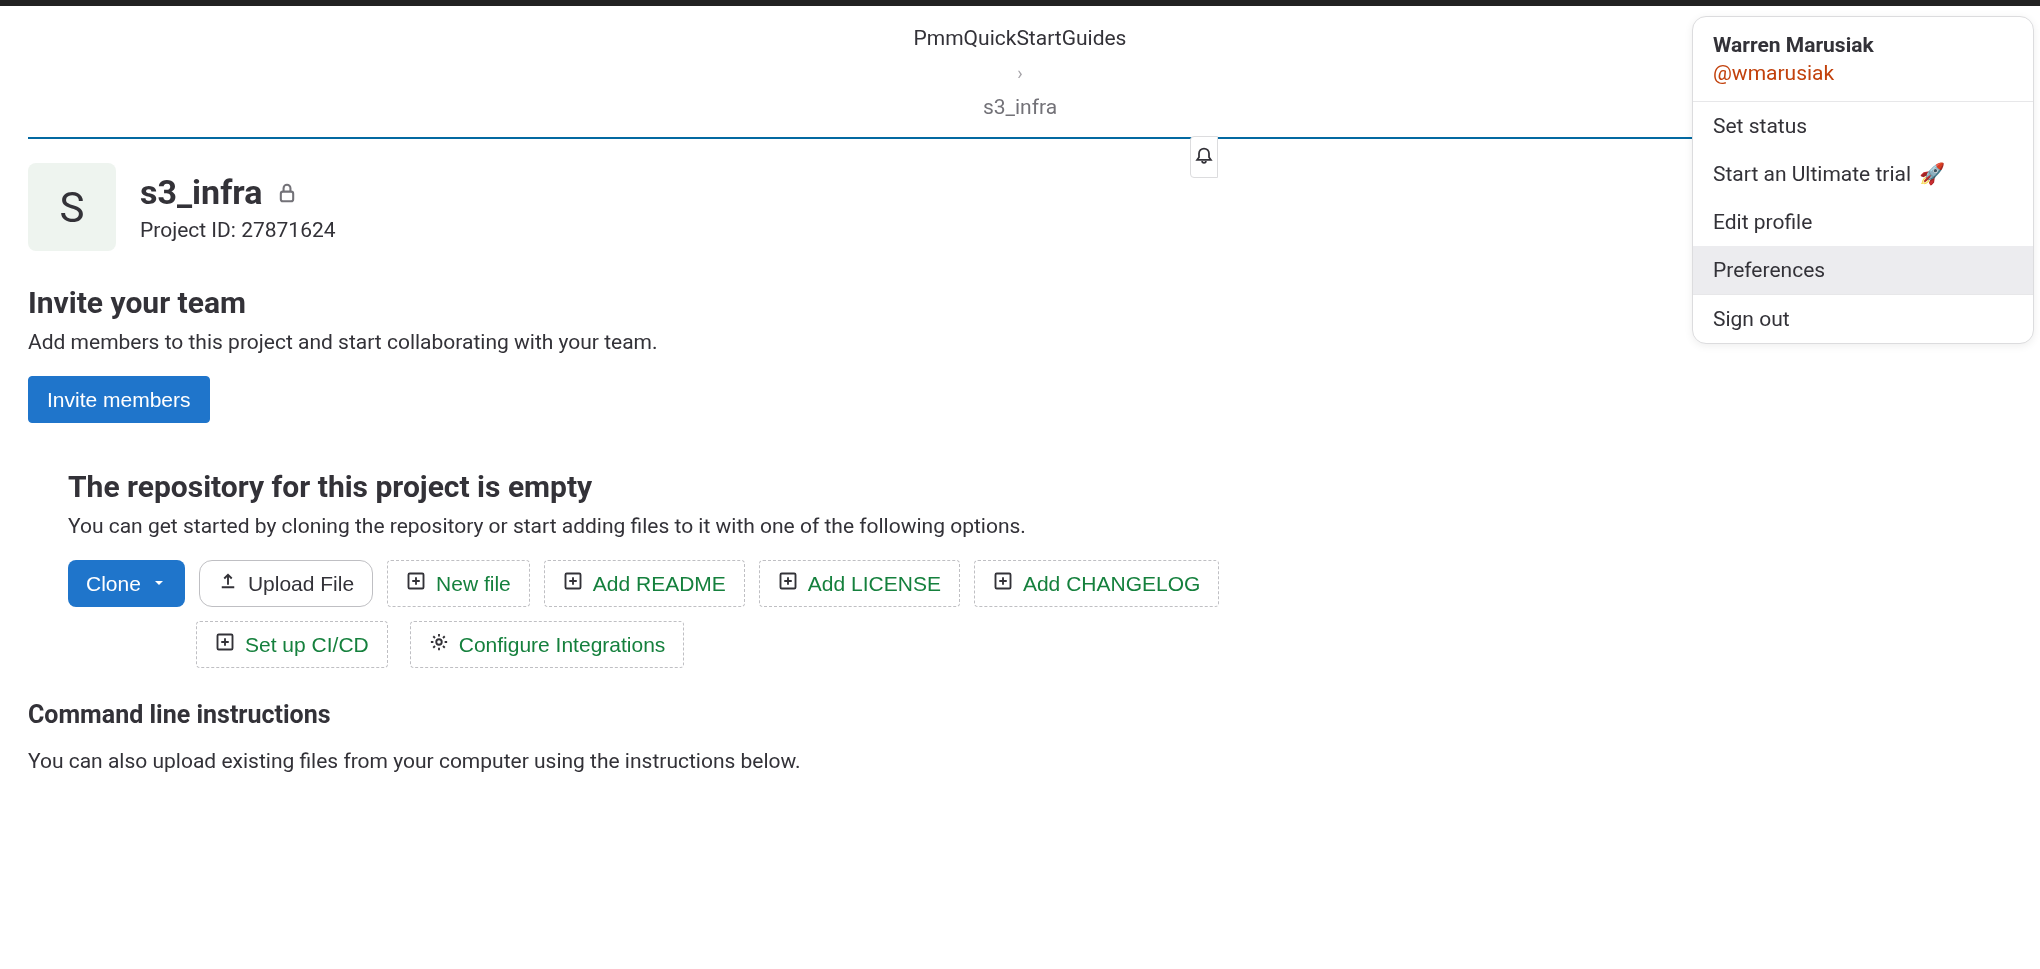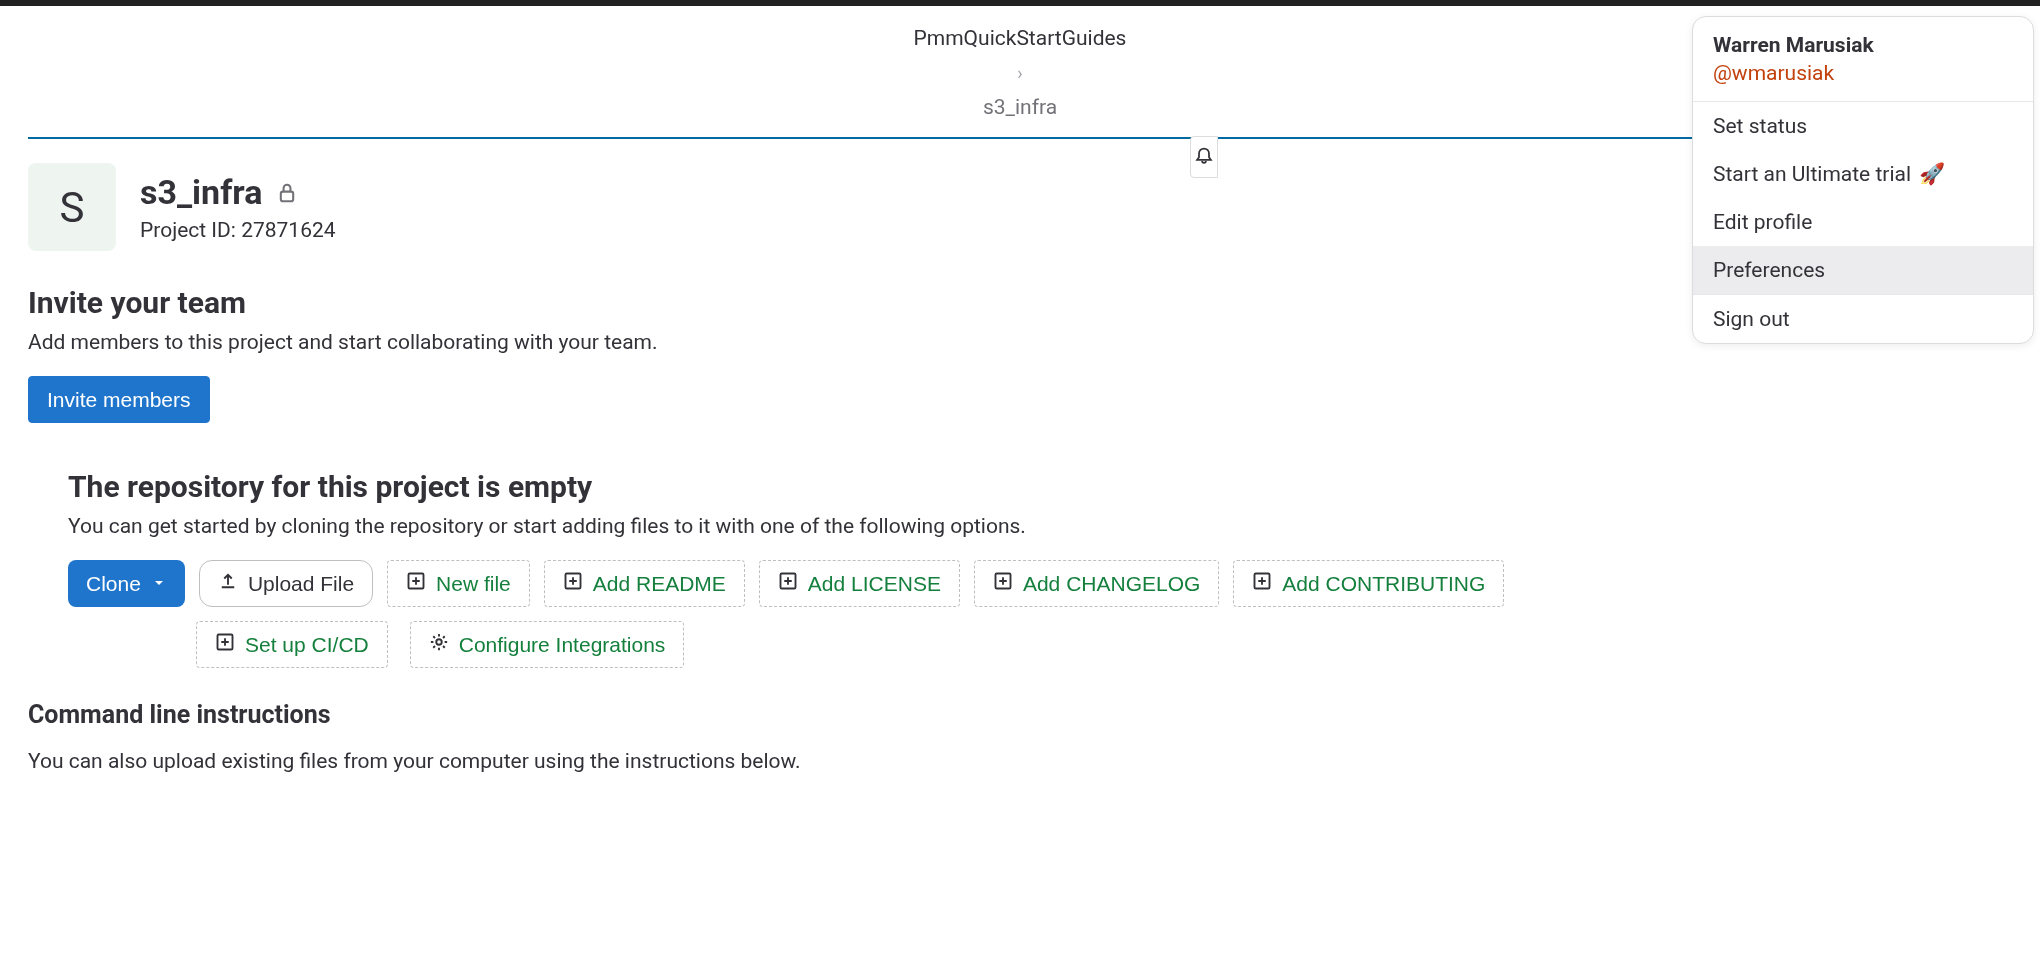--- a/index.html
+++ b/index.html
@@ -295,29 +295,20 @@
       <button class="btn-dashed">
         <span class="icon-sm">
           <svg viewBox="0 0 16 16" fill="none" stroke="#333238" stroke-width="1.5">
               <rect x="2" y="2" width="12" height="12" rx="1"></rect>
               <path d="M8 5v6M5 8h6"></path>
             </svg>
         </span>
         <span>Add CHANGELOG</span>
       </button>
 
-      <button class="btn-dashed">
-        <span class="icon-sm">
-          <svg viewBox="0 0 16 16" fill="none" stroke="#333238" stroke-width="1.5">
-              <rect x="2" y="2" width="12" height="12" rx="1"></rect>
-              <path d="M8 5v6M5 8h6"></path>
-            </svg>
-        </span>
-        <span>Add CONTRIBUTING</span>
-      </button>
     </div>
 
     <div class="action-row" style="padding-left:128px;gap:22px;">
       <button class="btn-dashed">
         <span class="icon-sm">
           <svg viewBox="0 0 16 16" fill="none" stroke="#333238" stroke-width="1.5">
               <rect x="2" y="2" width="12" height="12" rx="1"></rect>
               <path d="M8 5v6M5 8h6"></path>
             </svg>
         </span>

